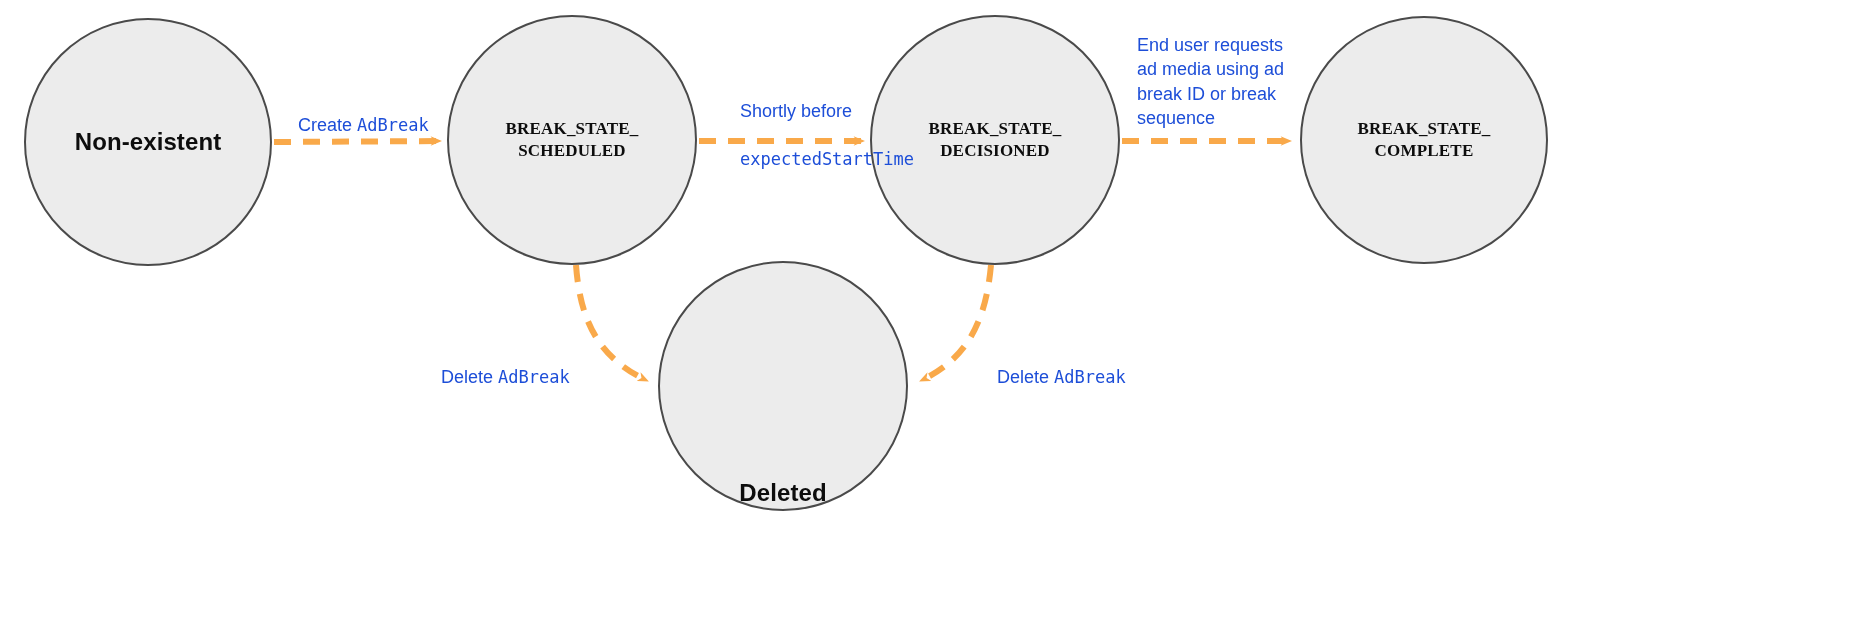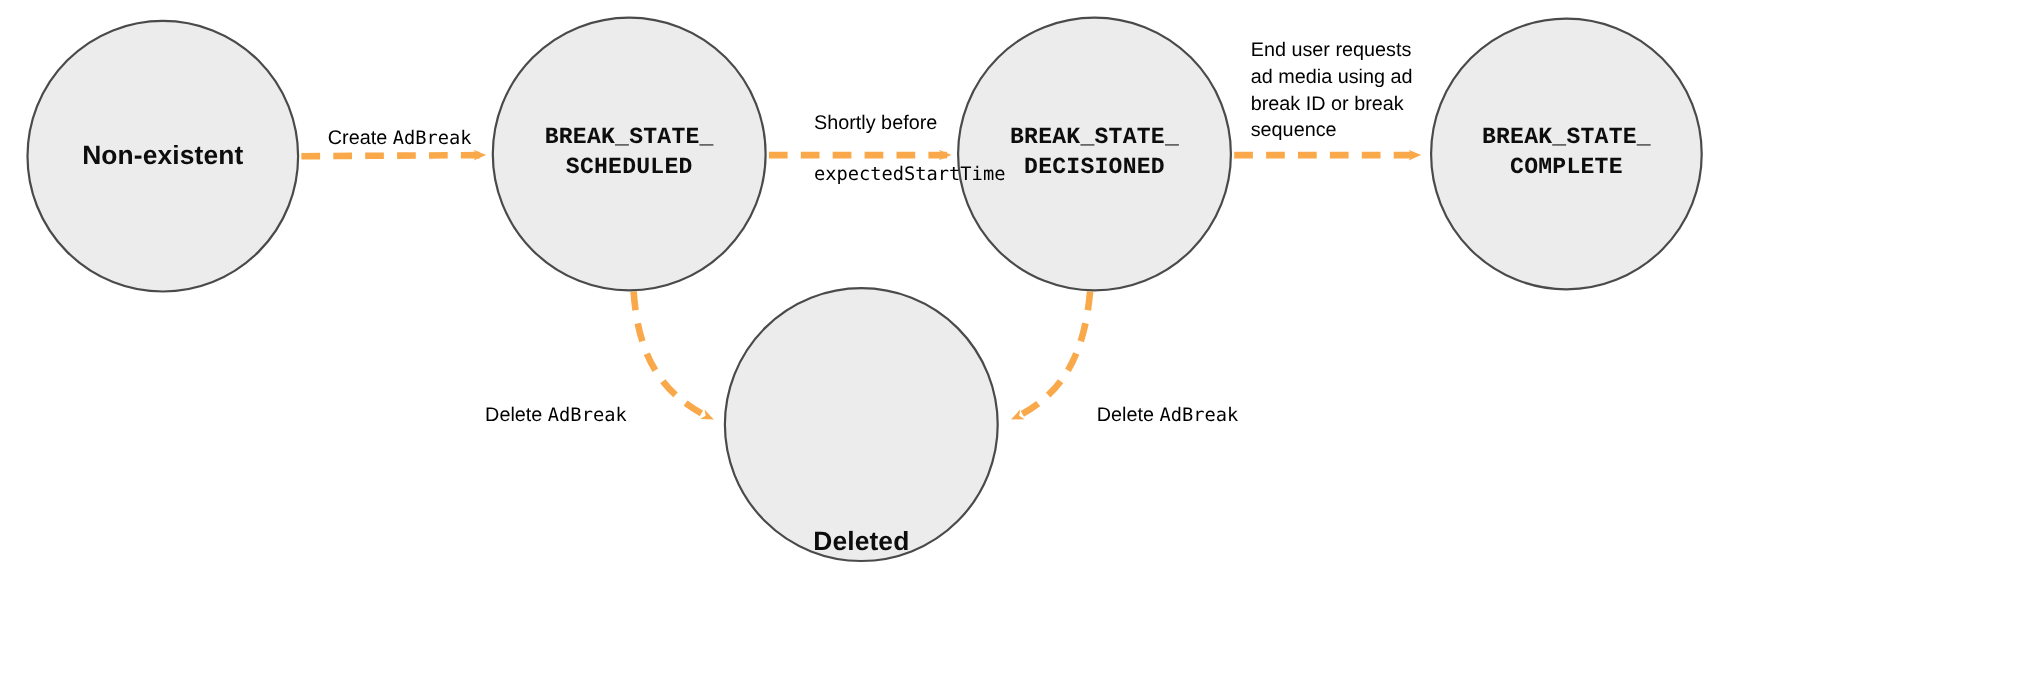--- a/index.html
+++ b/index.html
@@ -41,28 +41,28 @@
     line-height: 1.28;
     white-space: pre-line;
   }
   .node-label.plain {
     font-family: "Liberation Sans", sans-serif;
     font-weight: bold;
     font-size: 24px;
     letter-spacing: 0.1px;
   }
   .node-label.mono {
-    font-family: Liberation Mono, monospace;
+    font-family: Liberation Serif, serif;
     font-weight: bold;
-    font-size: 21px;
+    font-size: 17px;
     letter-spacing: 0.2px;
   }
   .edge-label {
     position: absolute;
-    color: #000000;
+    color: #1d4ed8;
     font-size: 18px;
     line-height: 1.33;
     white-space: pre-line;
   }
   .edge-label .sans {
     font-family: "Liberation Sans", sans-serif;
   }
   .edge-label .mono {
     font-family: "DejaVu Sans Mono", monospace;
     font-size: 17px;

